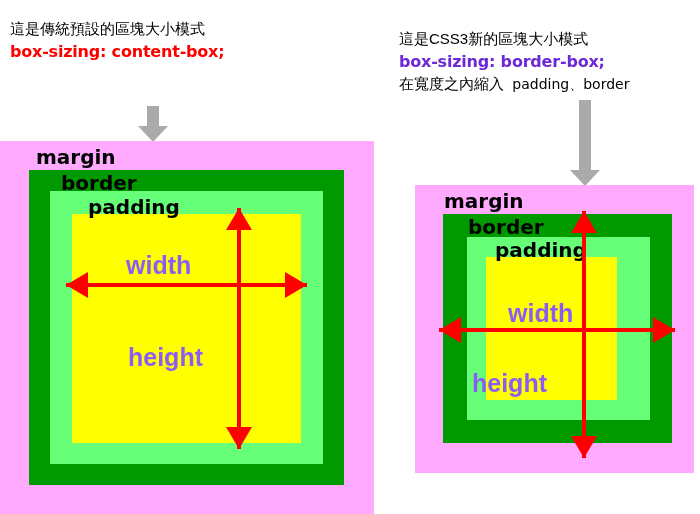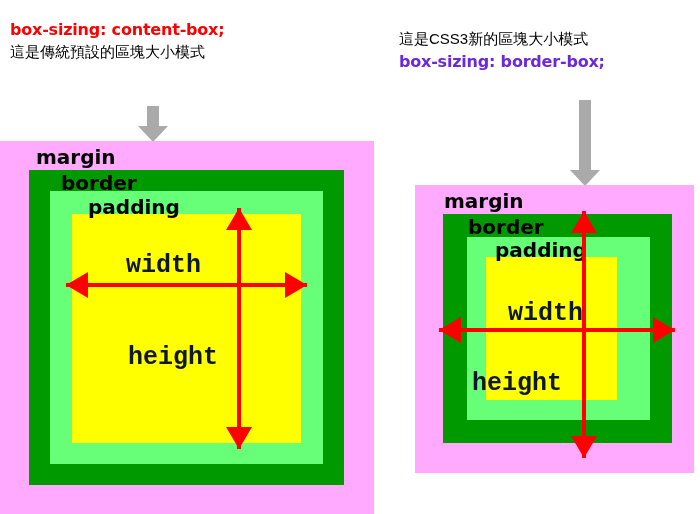--- a/index.html
+++ b/index.html
@@ -122,39 +122,40 @@
     left: 50%;
     width: 0; height: 0;
     border-left: 13px solid transparent;
     border-right: 13px solid transparent;
   }
   .red-v .hd.t { top: 0;    margin-left: -13px; border-bottom: 22px solid #ff0000; }
   .red-v .hd.b { bottom: 0; margin-left: -13px; border-top:    22px solid #ff0000; }
 
   .dimlabel {
     position: absolute;
-    font-family: Liberation Mono, monospace;
+    font-family: Liberation Sans, sans-serif;
     font-weight: bold;
-    color: #0f172a;
+    color: #8b5cf6;
     white-space: nowrap;
     line-height: 1;
     text-align: center;
   }
 </style>
 </head>
 <body>
 
 <div class="caption" id="caption-left">
+  <span class="ln">這是傳統預設的區塊大小模式</span>
   <span class="ln code" style="color:#ff0000">box-sizing: content-box;</span>
-  <span class="ln">這是傳統預設的區塊大小模式</span>
 </div>
 
 <div class="caption" id="caption-right">
   <span class="ln">這是CSS3新的區塊大小模式</span>
   <span class="ln code" style="color:#6d28d9">box-sizing: border-box;</span>
+  <span class="ln thin"><span>在寬度之內縮入</span>&nbsp; <span class="mono">padding、border</span></span>
 </div>
 
 <div class="gray-arrow" id="arrow-left-down">
   <div class="shaft"></div>
   <div class="head"></div>
 </div>
 <div class="gray-arrow" id="arrow-right-down">
   <div class="shaft"></div>
   <div class="head"></div>
 </div>

